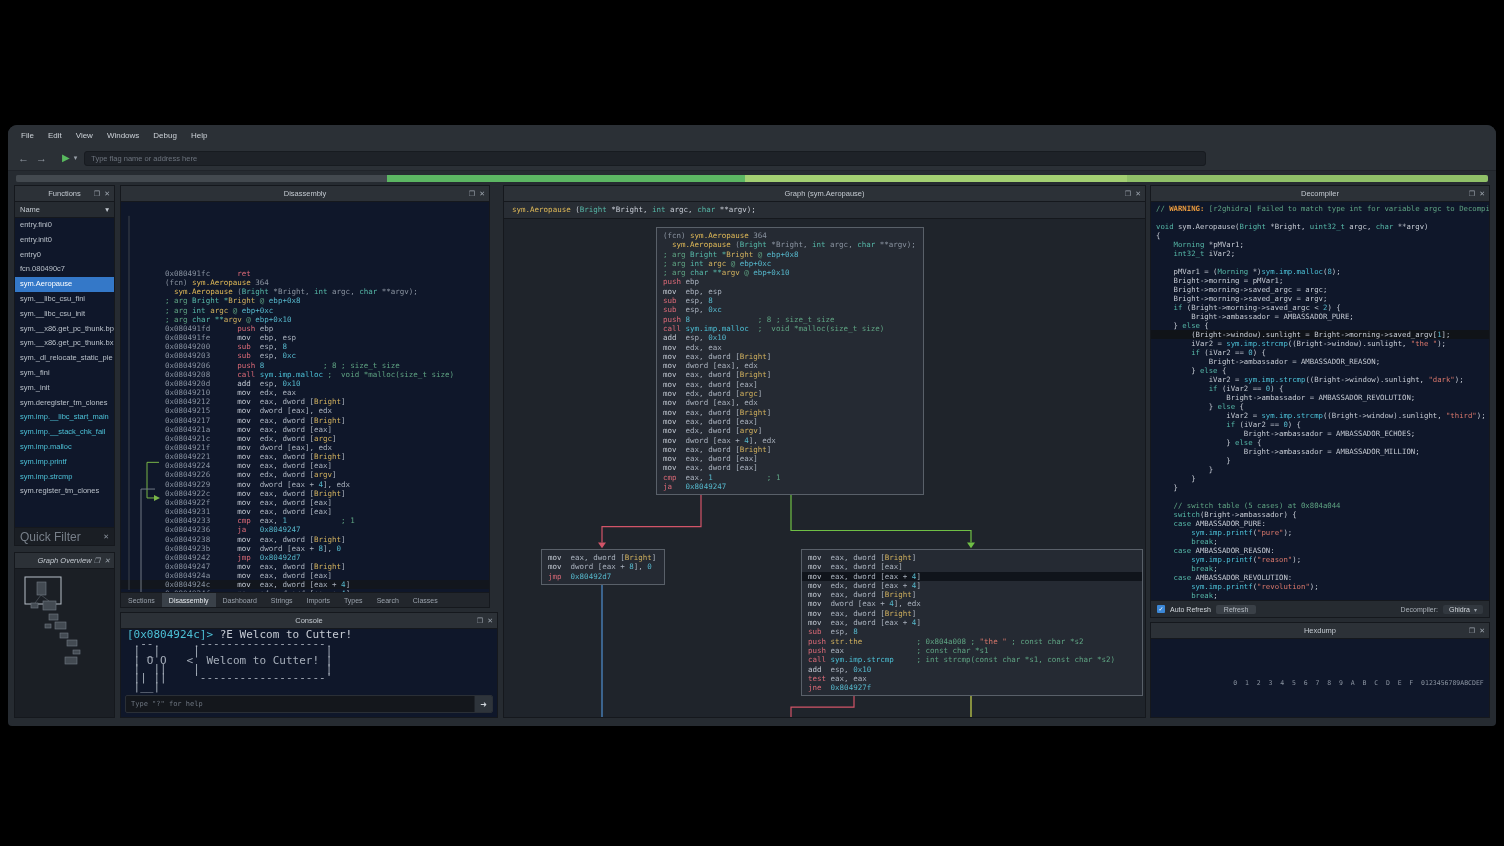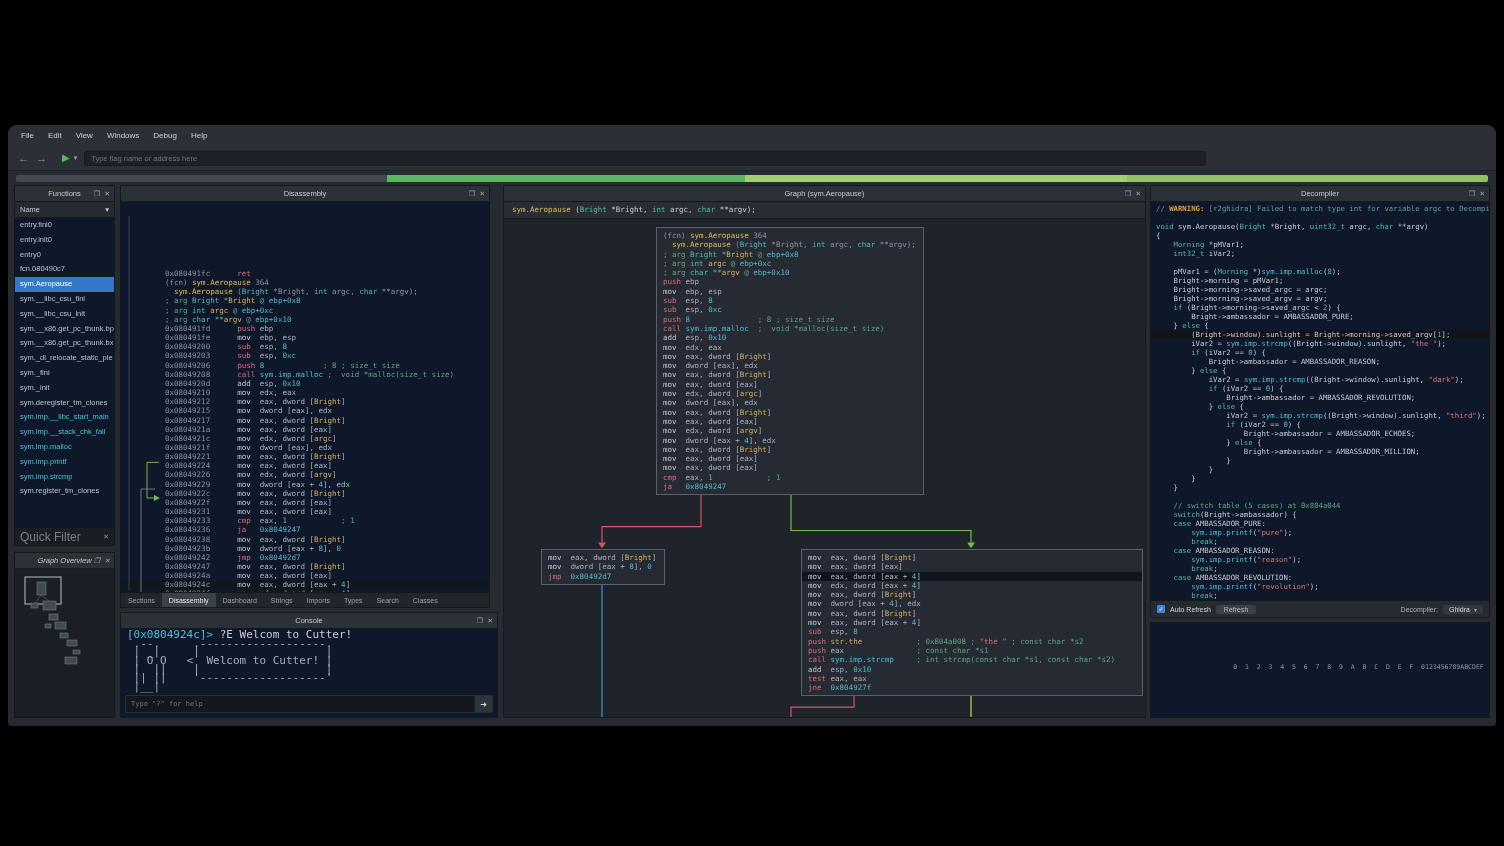--- a/index.html
+++ b/index.html
@@ -267,20 +267,27 @@
         <span class="spacer"></span>
         <span class="glbl">Decompiler:</span>
         <span class="combo">
           <span>Ghidra</span>
           <span class="caret">▾</span>
         </span>
       </div>
     </div>
 
     <div class="panel p-hexdump">
+      <div class="ptitle">
+        <span>Hexdump</span>
+        <span class="picons">
+          <span class="pi">❐</span>
+          <span class="pi">✕</span>
+        </span>
+      </div>
       <div class="hexc code">
         <div id="hex-head"><div class="cline"><span class="tk-g">                    0  1  2  3  4  5  6  7  8  9  A  B  C  D  E  F  0123456789ABCDEF</span></div></div>
         
       </div>
     </div>
 
   </div>
 </div>
 
 </body></html>

